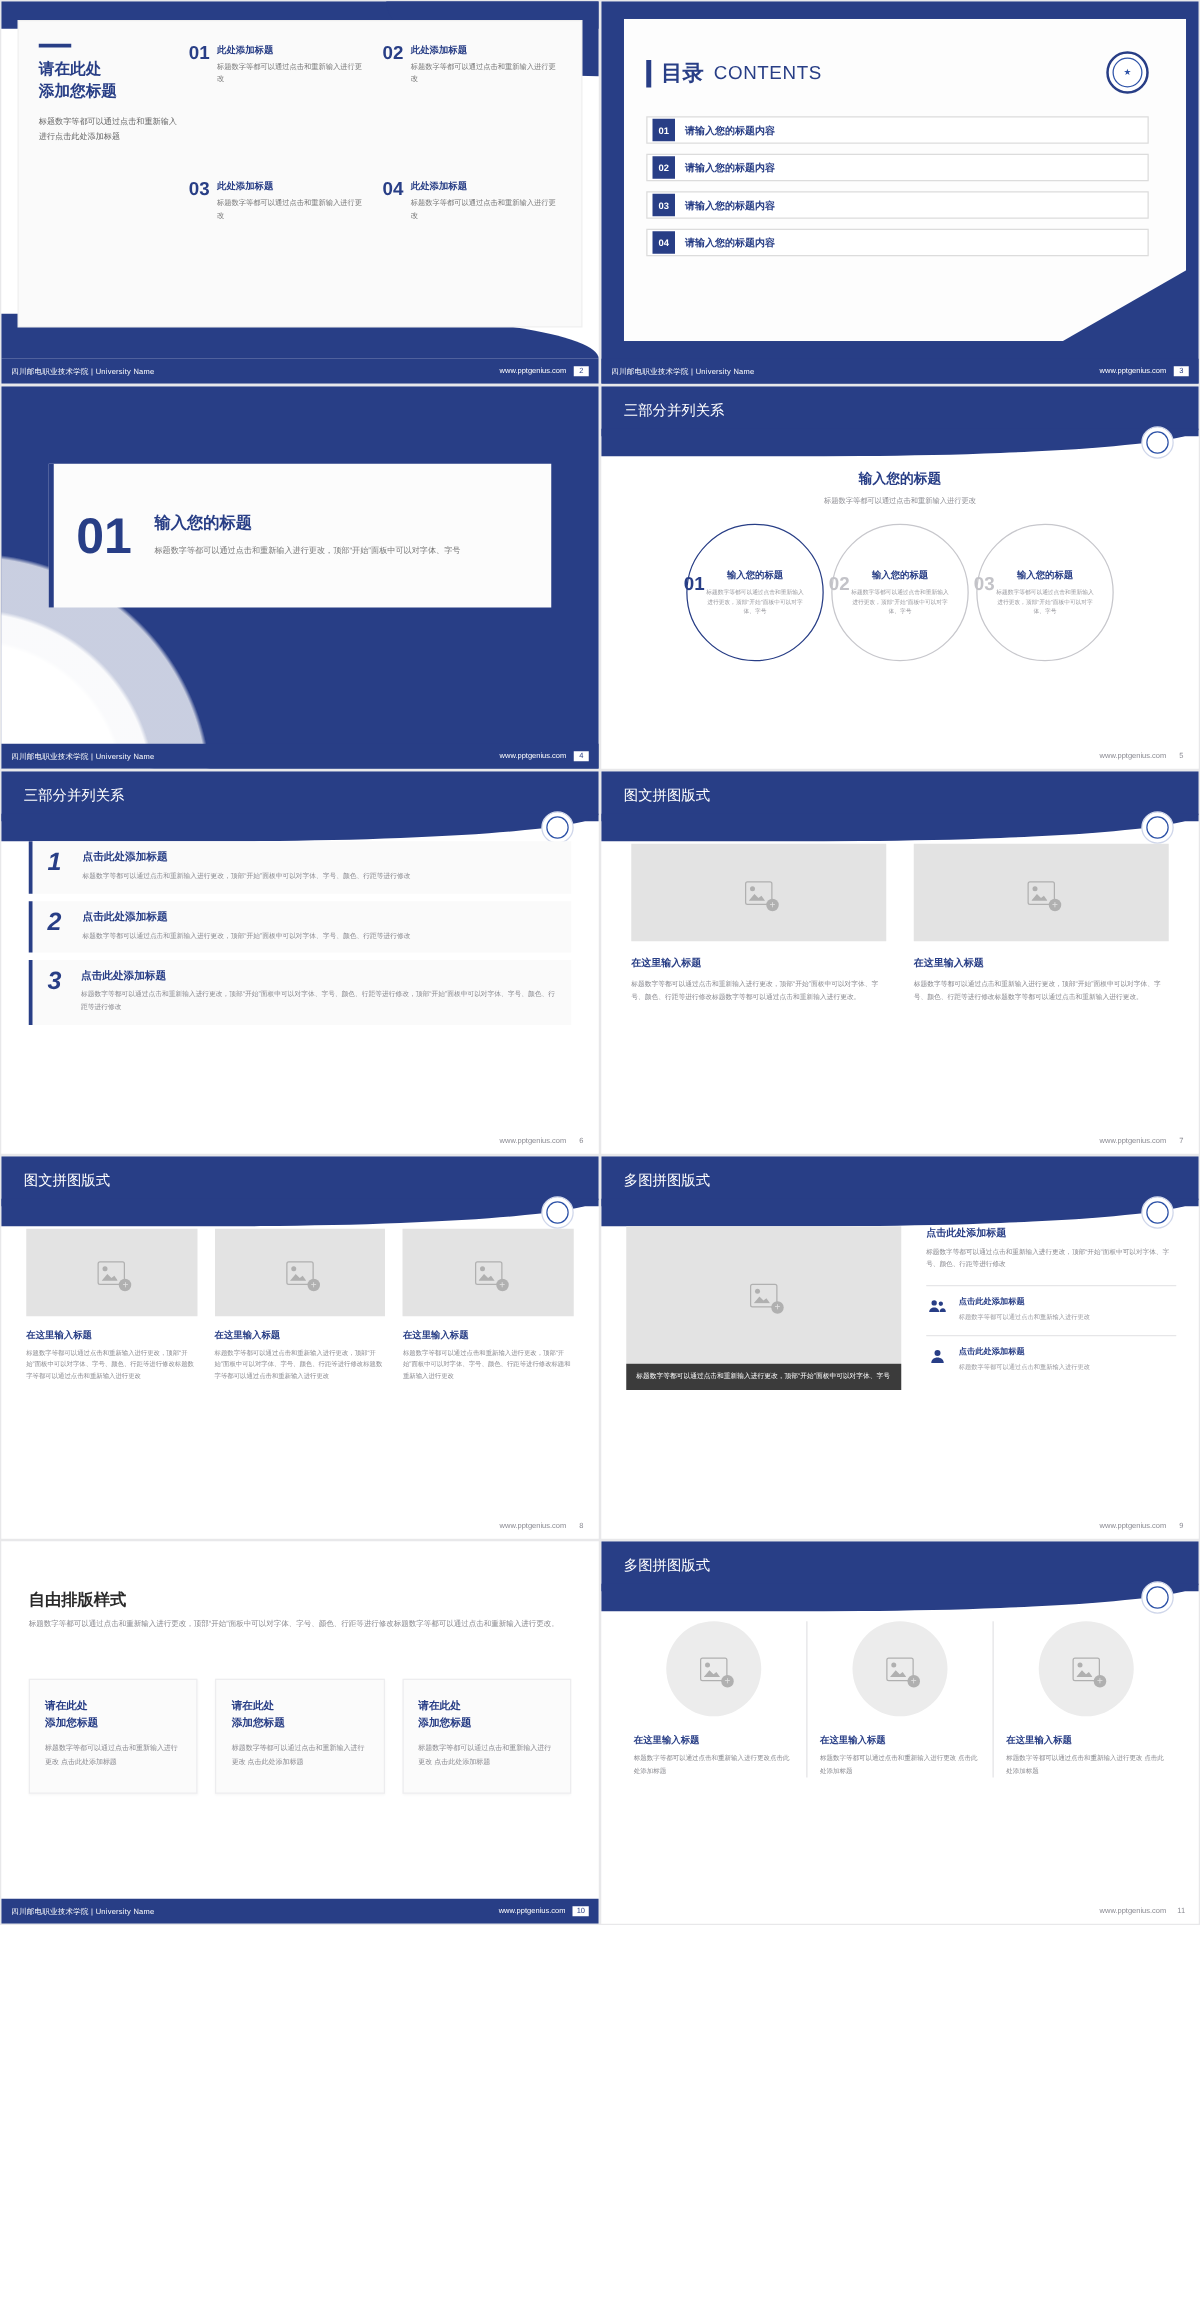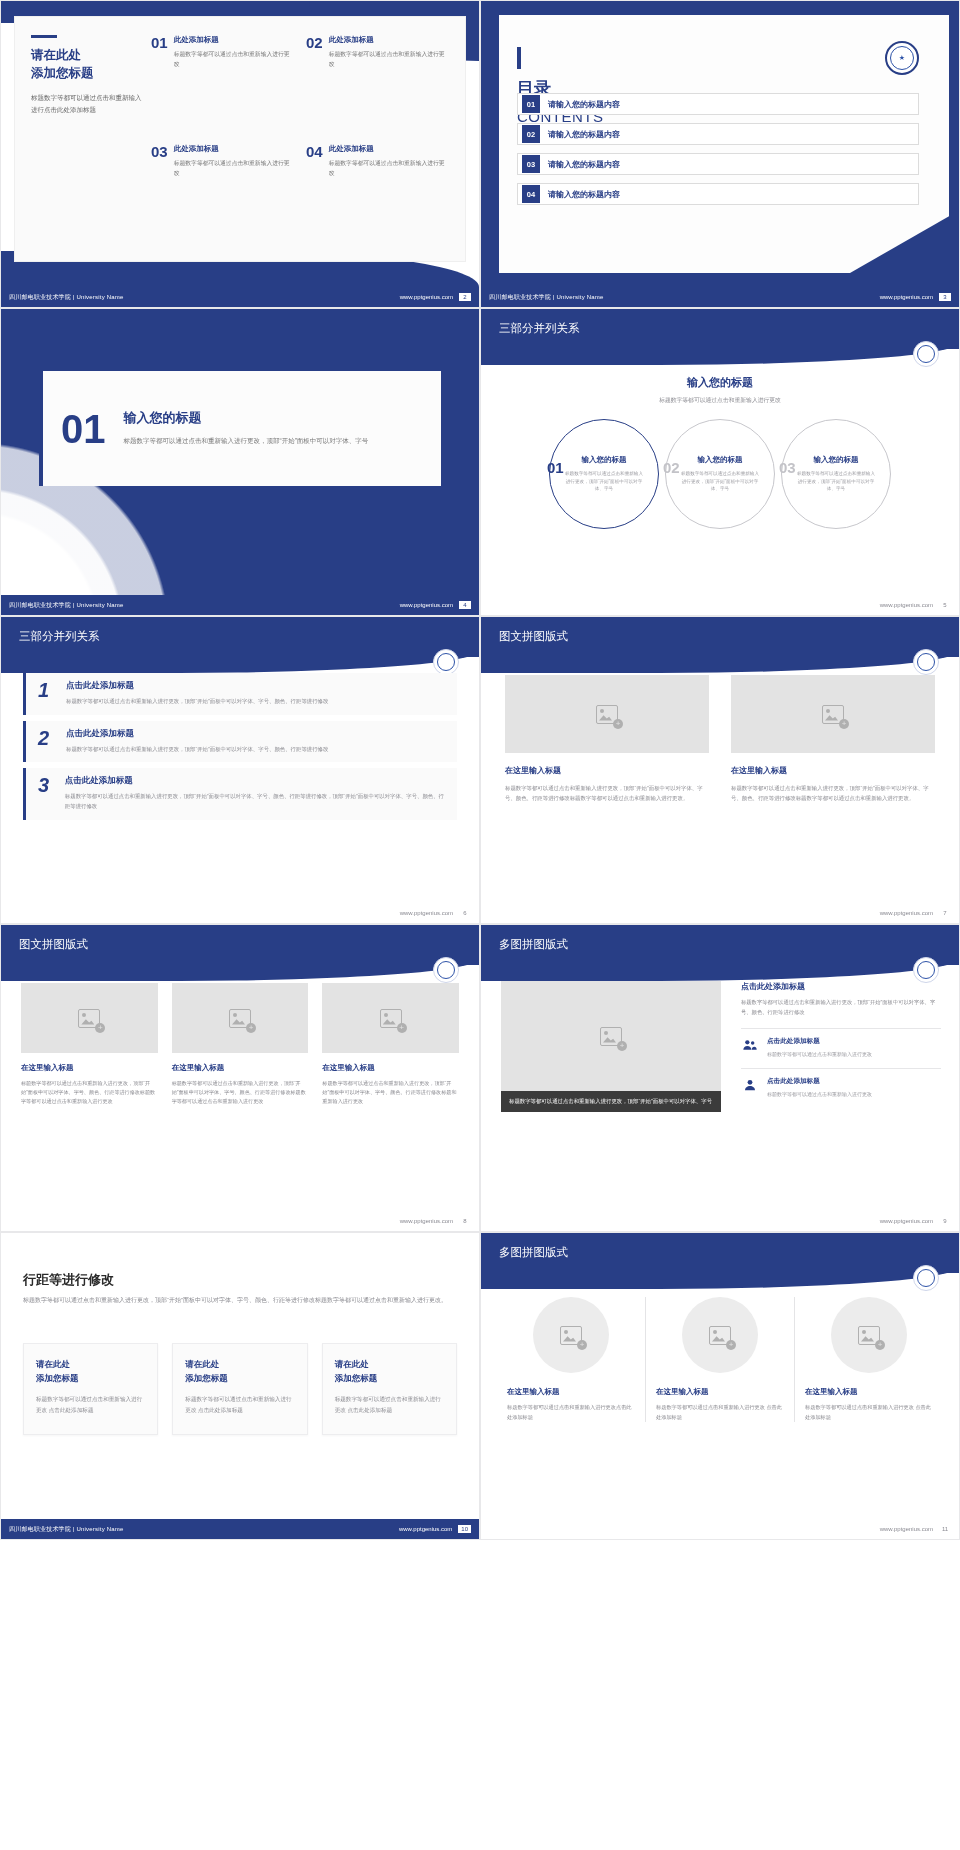--- a/index.html
+++ b/index.html
@@ -77,21 +77,21 @@
   .s2-itxt .h { font-size:7.5px; font-weight:bold; color:#283e86; margin-bottom:4px; }
   .s2-itxt .p { font-size:5.8px; color:#777; line-height:1.8; }
 
   
   .s3-bluebg { position:absolute; inset:0; background:#283e86; }
   .s3-white {
     position:absolute; left:18px; top:14px; right:10px; bottom:34px;
     background:#fdfdfd;
     clip-path: polygon(0 0, 100% 0, 100% 78%, 78% 100%, 0 100%);
   }
-  .s3-head { position:absolute; left:36px; top:46px; display:flex; align-items:flex-start; gap:8px;flex-direction:column; }
+  .s3-head { position:absolute; left:36px; top:46px; display:flex; align-items:center; gap:8px; }
   .s3-bar { width:4px; height:22px; background:#283e86; }
   .s3-t1 { font-size:17px; font-weight:bold; color:#283e86; }
   .s3-t2 { font-size:15px; color:#283e86; letter-spacing:0.5px; }
   .s3-logo {
     position:absolute; right:40px; top:40px; width:34px; height:34px; border-radius:50%;
     background:#ffffff; border:2px solid #283e86; display:flex; align-items:center; justify-content:center;
   }
   .s3-logo .ring { width:24px; height:24px; border-radius:50%; border:1.5px solid #2e53a8; display:flex; align-items:center; justify-content:center; }
   .s3-logo .ring i { font-style:normal; font-size:7px; color:#2e53a8; }
   .s3-list { position:absolute; left:36px; right:40px; top:92px; display:flex; flex-direction:column; gap:8px; }
@@ -524,21 +524,21 @@
     <div class="footer-bar plain">
       <span class="footer-left"></span>
       <span class="footer-right">
         <span>www.pptgenius.com</span>
         <span class="pagenum">9</span>
       </span>
     </div>
   </div>
 
   <div class="slide">
-    <div class="s10-title">行距等进行修改</div>
+    <div class="s10-title">自由排版样式</div>
     <div class="s10-sub">标题数字等都可以通过点击和重新输入进行更改，顶部“开始”面板中可以对字体、字号、颜色、行距等进行修改标题数字等都可以通过点击和重新输入进行更改。</div>
     <div class="s10-cards">
       <div class="s10-card">
         <div class="s10-ct" style="white-space:pre-line">请在此处
 添加您标题</div>
         <div class="s10-cp">标题数字等都可以通过点击和重新输入进行更改 点击此处添加标题</div>
       </div>
       <div class="s10-card">
         <div class="s10-ct" style="white-space:pre-line">请在此处
 添加您标题</div>

